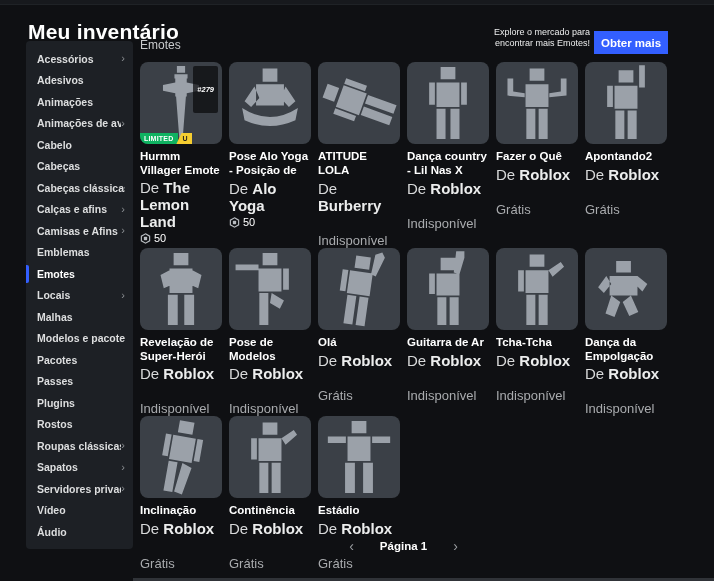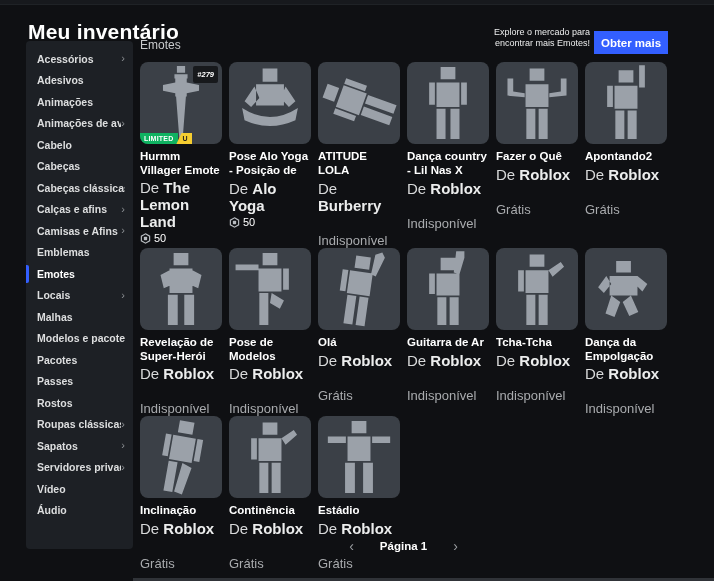--- a/index.html
+++ b/index.html
@@ -22,21 +22,21 @@
   .side-item.selected .lbl{color:#fff;font-weight:700;}
   
   .section-label{position:absolute;left:140px;top:38px;font-size:12px;color:#c9cbcd;}
   .promo{position:absolute;top:27px;right:124px;width:130px;text-align:right;font-size:9px;line-height:1.25;color:#eceded;}
   .get-more-btn{position:absolute;top:31px;right:46px;width:74px;height:23px;background:#335fff;border:none;border-radius:0;color:#fff;font-size:11.5px;font-weight:700;cursor:pointer;font-family:inherit;}
   
   .grid{position:absolute;left:140px;top:62px;width:540px;display:flex;flex-wrap:wrap;align-content:flex-start;}
   .card{width:89px;min-height:159px;box-sizing:border-box;padding-right:7px;cursor:pointer;}
   .thumb{position:relative;width:82px;height:82px;background:#3b4047;border-radius:8px;overflow:hidden;}
   .thumb svg{position:absolute;left:0;top:0;width:82px;height:82px;}
-  .serial{position:absolute;top:4px;right:4px;background:rgba(10,10,12,.72);color:#fff;font-size:7.5px;font-style:italic;font-weight:700;padding:4px 4px;border-radius:2px;display:none;}
+  .serial{position:absolute;top:4px;right:4px;background:rgba(10,10,12,.72);color:#fff;font-size:7.5px;font-style:italic;font-weight:700;padding:19px 4px;border-radius:2px;display:none;}
   .card.has-serial .serial{display:block;}
   .limited-row{position:absolute;left:0;bottom:0;display:none;}
   .card.is-limited .limited-row{display:flex;}
   .limited-badge{background:#0fb261;color:#fff;font-size:7px;font-weight:800;padding:2px 5px 2px 4px;letter-spacing:.2px;}
   .limited-u{background:#f5cd30;color:#1c1c1c;font-size:7px;font-weight:800;padding:2px 5px 2px 6px;clip-path:polygon(32% 0,100% 0,100% 100%,0 100%);margin-left:-2px;}
   .card-name{margin-top:6px;font-size:11.5px;font-weight:700;line-height:1.18;color:#fff;max-height:28px;overflow:hidden;}
   .card-creator{margin-top:2px;font-size:15px;color:#d8d9da;}
   .card-creator b{color:#eceded;}
   .card-price{margin-top:2px;display:none;align-items:center;gap:3px;font-size:11px;color:#fff;}
   .card.has-price .card-price{display:flex;}
@@ -131,20 +131,24 @@
   <div class="side-item">
     <span class="lbl">Pacotes</span>
 
   </div>
 
   <div class="side-item">
     <span class="lbl">Passes</span>
 
   </div>
 
+  <div class="side-item">
+    <span class="lbl">Plugins</span>
+
+  </div>
 
   <div class="side-item">
     <span class="lbl">Rostos</span>
 
   </div>
 
   <div class="side-item expandable">
     <span class="lbl">Roupas clássicas</span>
     <span class="chev">›</span>
   </div>

